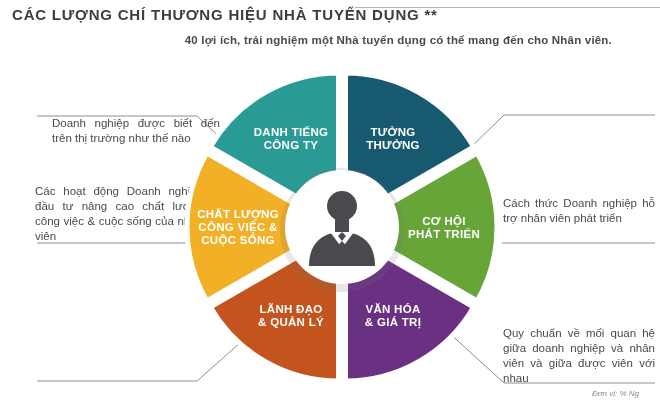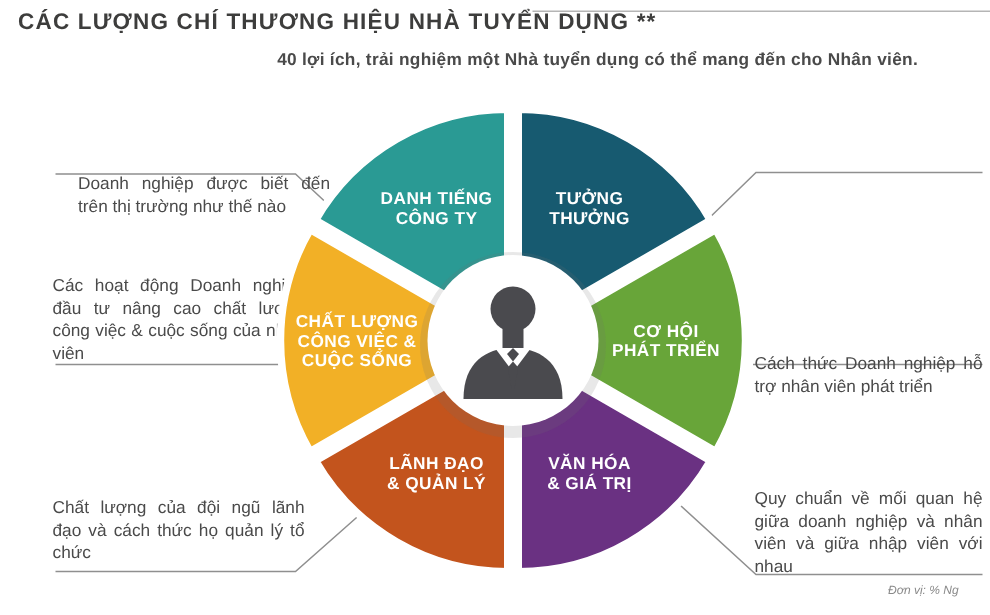--- a/index.html
+++ b/index.html
@@ -22,21 +22,21 @@
     position:absolute;left:355px;top:7px;width:305px;height:1px;background:#b5b5b5;
   }
   .ann{
     position:absolute;font-size:11.5px;line-height:15px;color:#4a4a4a;
     text-align:justify;font-weight:500;
   }
   .ann.lt{left:52px;top:76px;width:168px;margin-top:40px;}
   .ann.lm{left:35px;top:184px;width:168px;}
   .ann.lb{left:35px;top:332px;width:168px;}
   .ann.rt{left:503px;top:48px;width:152px;}
-  .ann.rm{left:503px;top:196px;width:152px;margin-top:40px;}
+  .ann.rm{left:503px;top:196px;width:152px;}
   .ann.rb{left:503px;top:326px;width:152px;}
   .connectors{position:absolute;left:0;top:0;}
   .connectors polyline{fill:none;stroke:#8f8f8f;stroke-width:1;}
   .wheel{position:absolute;left:177px;top:62px;}
   .seg-label{
     font-size:11.5px;font-weight:bold;fill:#ffffff;
     text-anchor:middle;letter-spacing:0.3px;
   }
   .footnote{
     position:absolute;left:592px;top:389px;white-space:nowrap;
@@ -57,23 +57,22 @@
     <polyline points="37,116 197,116 228,145"></polyline>
     <polyline points="37,243 186,243"></polyline>
     <polyline points="37,381 197,381 240,343"></polyline>
     <polyline points="655,115 504,115 468,150"></polyline>
     <polyline points="502,243 655,243"></polyline>
     <polyline points="446,330 504,383 655,383"></polyline>
   </svg>
 
   <div class="ann lt">Doanh nghiệp được biết đến trên thị trường như thế nào</div>
   <div class="ann lm">Các hoạt động Doanh nghiệp đầu tư nâng cao chất lượng công việc &amp; cuộc sống của nhân viên</div>
-  <div class="ann lb">Chất lượng của đội ngũ lãnh đạo và cách thức họ quản lý tổ chức</div>
   <div class="ann rm">Cách thức Doanh nghiệp hỗ trợ nhân viên phát triển</div>
-  <div class="ann rb">Quy chuẩn về mối quan hệ giữa doanh nghiệp và nhân viên và giữa nhập viên với nhau</div>
+  <div class="ann rb">Quy chuẩn về mối quan hệ giữa doanh nghiệp và nhân viên và giữa được viên với nhau</div>
 
   <svg id="wheel-svg" class="wheel" width="330" height="330" viewBox="-165 -165 330 330">
       <g transform="translate(-3.5,-6.1)">
         <path d="M 0 0 L -128.2 -74.0 A 148 148 0 0 1 -0.0 -148.0 Z" fill="#2A9A94" stroke="#ffffff" stroke-width="5" stroke-linejoin="round"></path>
         <text x="-47.5" y="-82.3" class="seg-label"><tspan x="-47.5" dy="-2.5">DANH TIẾNG</tspan><tspan x="-47.5" dy="13">CÔNG TY</tspan></text>
       </g>
       <g transform="translate(-7.0,0.0)">
         <path d="M 0 0 L -128.2 74.0 A 148 148 0 0 1 -128.2 -74.0 Z" fill="#F2B026" stroke="#ffffff" stroke-width="5" stroke-linejoin="round"></path>
         <text x="-97.0" y="0.0" class="seg-label"><tspan x="-97.0" dy="-9.0">CHẤT LƯỢNG</tspan><tspan x="-97.0" dy="13">CÔNG VIỆC &amp;</tspan><tspan x="-97.0" dy="13">CUỘC SỐNG</tspan></text>
       </g>

